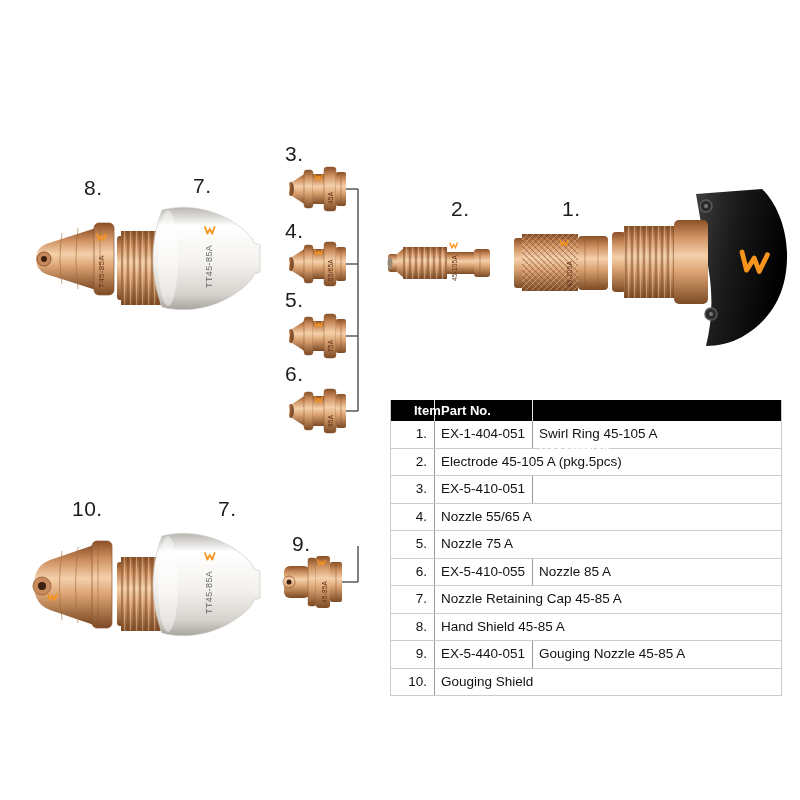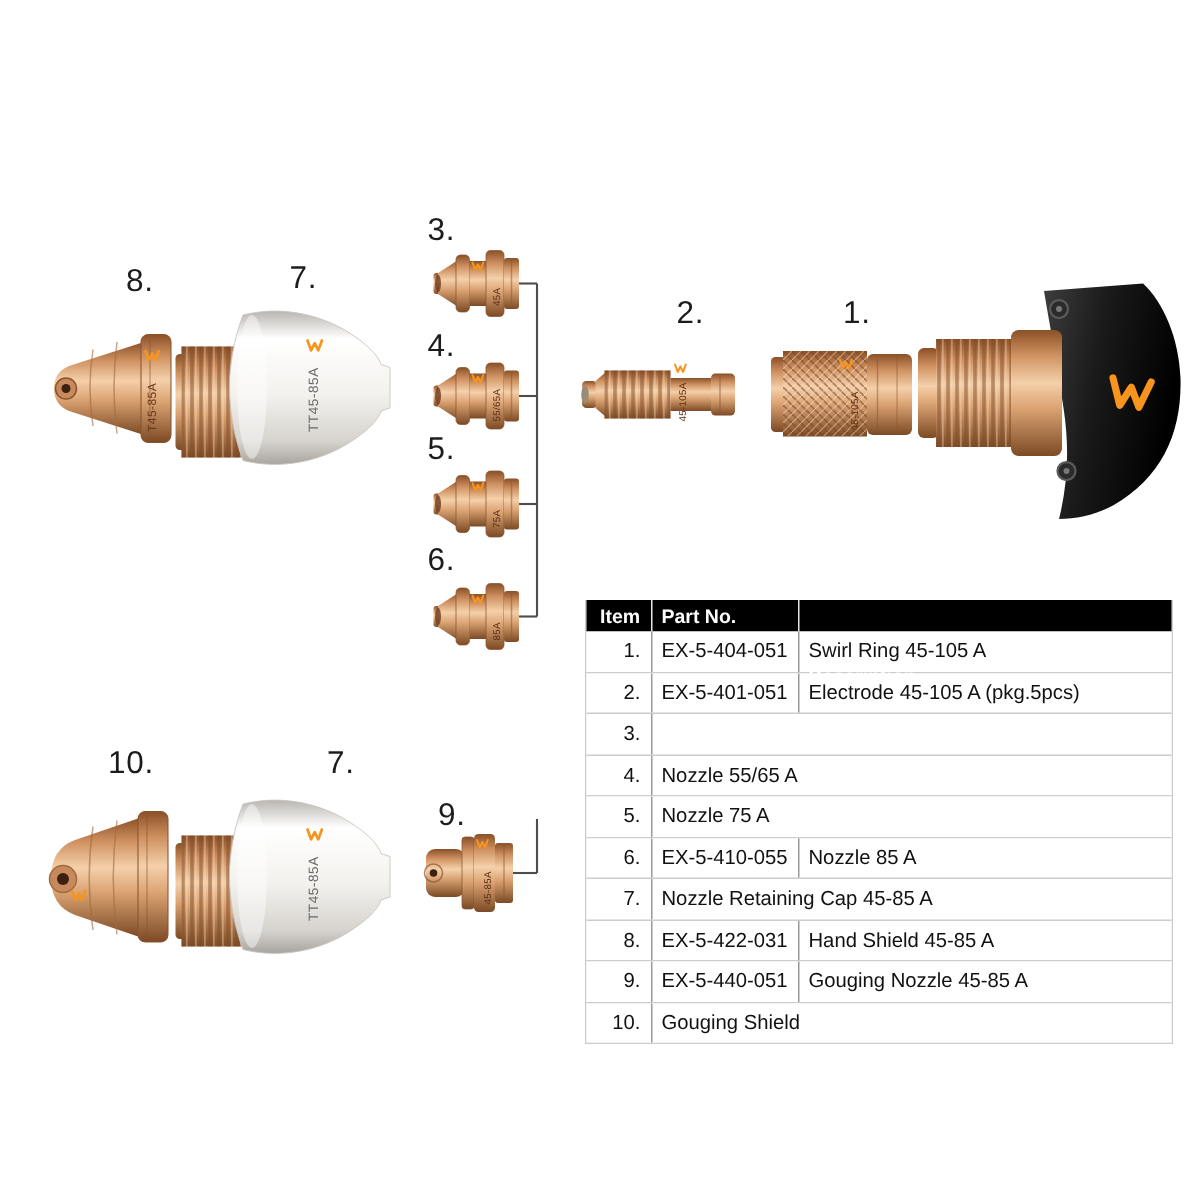--- a/index.html
+++ b/index.html
@@ -15,21 +15,21 @@
                border-left:1px solid #ccc;border-right:1px solid #ccc;border-bottom:1px solid #ccc;
                box-sizing:border-box;}
   .t-head{display:flex;background:#000;color:#fff;font-weight:bold;height:21px;line-height:21px;font-size:13px;}
   .t-head>div{border-right:1px solid #e6e6e6;box-sizing:border-box;}
   .t-head>div:last-child{border-right:none;margin-top:40px;}
   .t-row{display:flex;height:26.5px;line-height:26.5px;background:#fff;border-bottom:1px solid #ccc;font-size:13.5px;}
   .t-row:last-child{border-bottom:none;}
   .col-item{width:44px;text-align:right;padding-right:7px;border-right:1px solid #9a9a9a;box-sizing:border-box;}
   .col-part{width:98px;padding-left:6px;border-right:1px solid #9a9a9a;box-sizing:border-box;}
   .col-desc{flex:1;padding-left:6px;}
-  .t-head .col-item{text-align:left;padding-left:9px;padding-right:0;}
+  .t-head .col-item{text-align:left;padding-left:23px;padding-right:0;}
 </style>
 </head>
 <body>
 
 <div class="stage">
 
   <svg class="diagram-svg" width="800" height="800" viewBox="0 0 800 800" xmlns="http://www.w3.org/2000/svg">
     <defs>
       <linearGradient id="cop" x1="0" y1="0" x2="0" y2="1">
         <stop offset="0" stop-color="#8a5027"></stop>
@@ -197,51 +197,50 @@
 
   <div class="parts-table">
     <div class="t-head">
       <div class="col-item">Item</div>
       <div class="col-part">Part No.</div>
       <div class="col-desc">Description</div>
     </div>
 
     <div class="t-row">
       <div class="col-item">1.</div>
-      <div class="col-part">EX-5-404-051</div>
+      <div class="col-part">EX-1-404-051</div>
       <div class="col-desc">Swirl Ring 45-105 A</div>
     </div>
     <div class="t-row">
       <div class="col-item">2.</div>
-      <div class="col-part">EX-5-401-051</div>
       <div class="col-desc">Electrode 45-105 A (pkg.5pcs)</div>
     </div>
     <div class="t-row">
       <div class="col-item">3.</div>
+      <div class="col-part">EX-5-410-051</div>
     </div>
     <div class="t-row">
       <div class="col-item">4.</div>
       <div class="col-desc">Nozzle 55/65 A</div>
     </div>
     <div class="t-row">
       <div class="col-item">5.</div>
       <div class="col-desc">Nozzle 75 A</div>
     </div>
     <div class="t-row">
       <div class="col-item">6.</div>
       <div class="col-part">EX-5-410-055</div>
       <div class="col-desc">Nozzle 85 A</div>
     </div>
     <div class="t-row">
       <div class="col-item">7.</div>
       <div class="col-desc">Nozzle Retaining Cap 45-85 A</div>
     </div>
     <div class="t-row">
       <div class="col-item">8.</div>
-      <div class="col-part">EX-5-422-031</div>
       <div class="col-desc">Hand Shield 45-85 A</div>
     </div>
     <div class="t-row">
       <div class="col-item">9.</div>
       <div class="col-part">EX-5-440-051</div>
       <div class="col-desc">Gouging Nozzle 45-85 A</div>
     </div>
     <div class="t-row">
       <div class="col-item">10.</div>
       <div class="col-desc">Gouging Shield</div>

